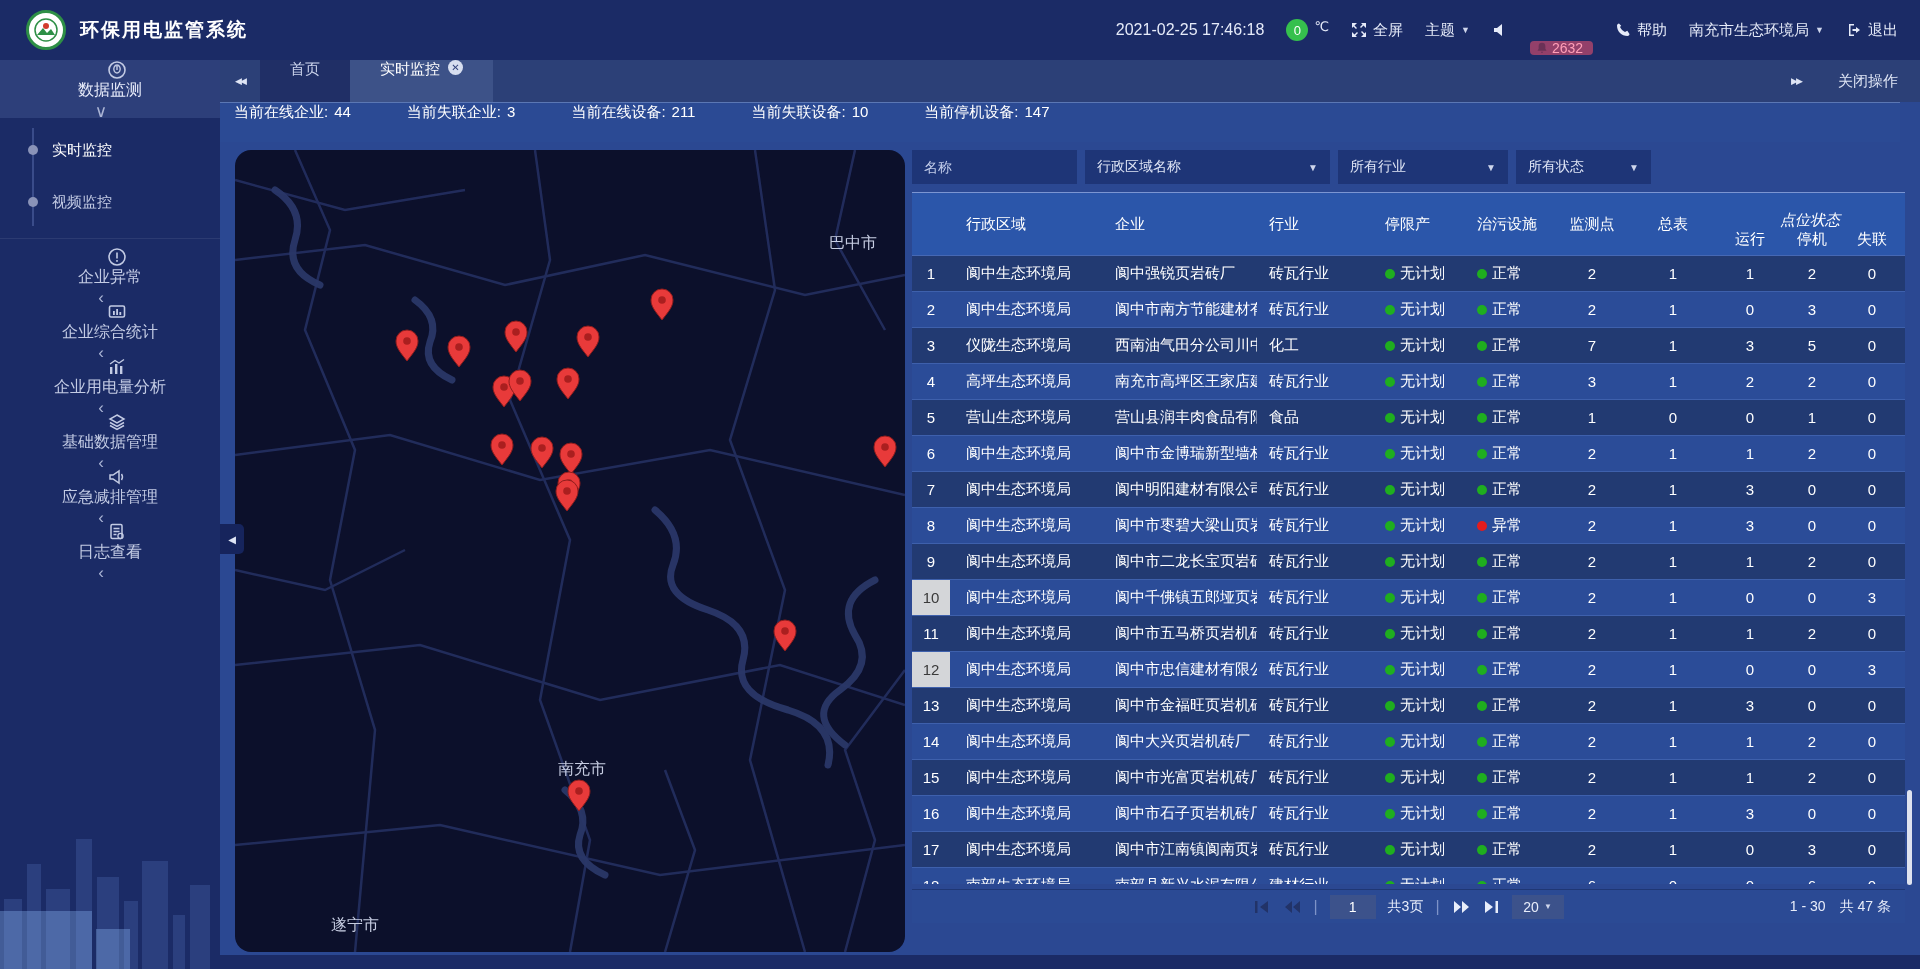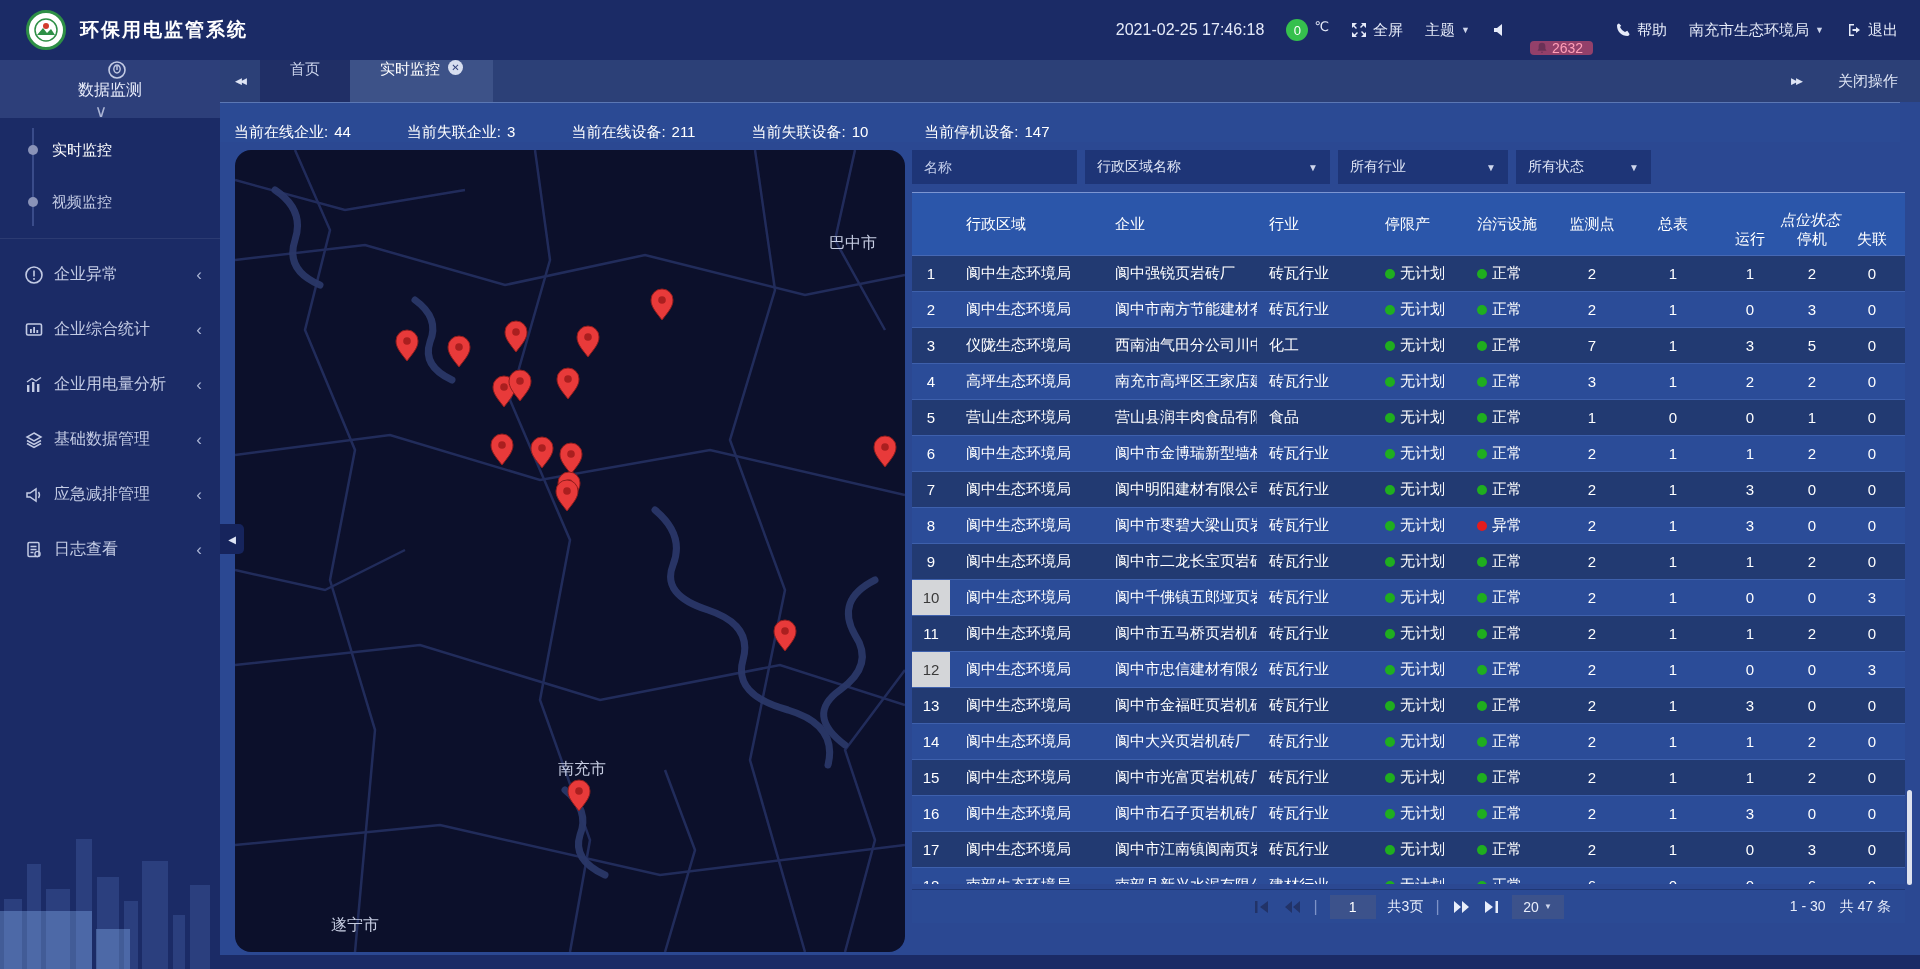--- a/index.html
+++ b/index.html
@@ -16,21 +16,21 @@
   .temp-badge { width:22px; height:22px; border-radius:50%; background:#35c04d; color:#fff; font-size:13px; display:flex; align-items:center; justify-content:center; }
   .temp-unit { font-size:13px; position:relative; top:-4px; }
   .notif-pill { background:#93406a; border-radius:4px; height:14px; padding:0 10px 0 6px; display:flex; align-items:center; gap:4px; color:#ff9fb8; font-size:14px;margin-top:36px; }
   .notif-pill svg { opacity:.45; }
   .caret { font-size:9px; color:#cfd6ec; }
   .hicon { width:16px; height:16px; fill:#e6ebf9; }
 
   
   .sidebar { position:absolute; left:0; top:60px; width:220px; height:909px; background:#1b2b66; z-index:10; }
   .menu-group-active { height:58px; background:#2d3f7a; display:flex; align-items:center; color:#e9edfb; font-size:16px; cursor:pointer;flex-direction:column; }
-  .menu-group { height:55px; display:flex; align-items:center; color:#c3cbe4; font-size:16px; cursor:pointer; }
+  .menu-group { height:55px; display:flex; align-items:center; color:#c3cbe4; font-size:16px; cursor:pointer;flex-direction:column; }
   .m-ico { width:20px; height:20px; margin-left:24px; margin-right:10px; flex:0 0 auto; color:#c3cbe4; }
   .m-label { flex:1; }
   .m-chev { margin-right:18px; font-size:17px; color:#aab4d4; }
   .submenu { position:relative; padding:6px 0 10px 0; border-bottom:1px solid rgba(255,255,255,.08); }
   .submenu:before { content:""; position:absolute; left:32px; top:10px; bottom:12px; width:2px; background:#3a4c8a; }
   .sub-item { height:52px; display:flex; align-items:center; font-size:15px; color:#c3cbe4; cursor:pointer; position:relative; }
   .sub-item .dot { width:10px; height:10px; border-radius:50%; background:#8a93b8; margin-left:28px; margin-right:14px; position:relative; z-index:2; }
   .sub-item.active { color:#ffffff; }
   .groups { padding-top:8px; }
   .collapse-badge { position:absolute; left:220px; top:524px; width:24px; height:30px; background:#16245c; border-radius:0 5px 5px 0; display:flex; align-items:center; justify-content:center; color:#dfe5f5; font-size:10px; cursor:pointer; z-index:15; }
@@ -38,21 +38,21 @@
   
   .tabbar { position:absolute; left:220px; top:60px; width:1700px; height:42px; background:#2c4077; display:flex; align-items:stretch; z-index:20; }
   .tab-scroll { width:40px; display:flex; align-items:center; justify-content:center; color:#dfe5f5; font-size:9px; letter-spacing:-2px; cursor:pointer; }
   .tab { display:flex; padding:0 30px; font-size:15px; color:#ccd4ec; background:#202f66; cursor:pointer; gap:8px; }
   .tab.active { background:#3d5288; color:#fff; }
   .tab-close { width:15px; height:15px; border-radius:50%; background:#d7deef; color:#31427a; font-size:10px; font-weight:bold; display:flex; align-items:center; justify-content:center; }
   .tab-right { margin-left:auto; display:flex; align-items:center; }
   .close-ops { padding:0 22px; font-size:15px; color:#dfe5f5; cursor:pointer; }
 
   
-  .statsbar { position:absolute; left:220px; top:102px; width:1680px; height:40px; background:#2b4a94; border-top:1px solid #5b77b4; display:flex; align-items:flex-end; gap:56px; padding-left:14px; font-size:15px; z-index:5; }
+  .statsbar { position:absolute; left:220px; top:102px; width:1680px; height:40px; background:#2b4a94; border-top:1px solid #5b77b4; display:flex; align-items:flex-start; gap:56px; padding-left:14px; font-size:15px; z-index:5; }
   .stat { display:flex; gap:6px; }
 
   
   .map { position:absolute; left:235px; top:150px; width:670px; height:802px; background:#0c102b; overflow:hidden;border-radius:16px; }
 
   
   .panel { position:absolute; left:912px; top:150px; width:993px; height:774px; z-index:5; }
   .filters { display:flex; gap:8px; height:34px; }
   .f-input { width:165px; height:34px; background:#1e3577; border:none; color:#fff; font-size:14px; padding:0 12px; font-family:inherit; }
   .f-input::placeholder { color:#c3cdea; }

